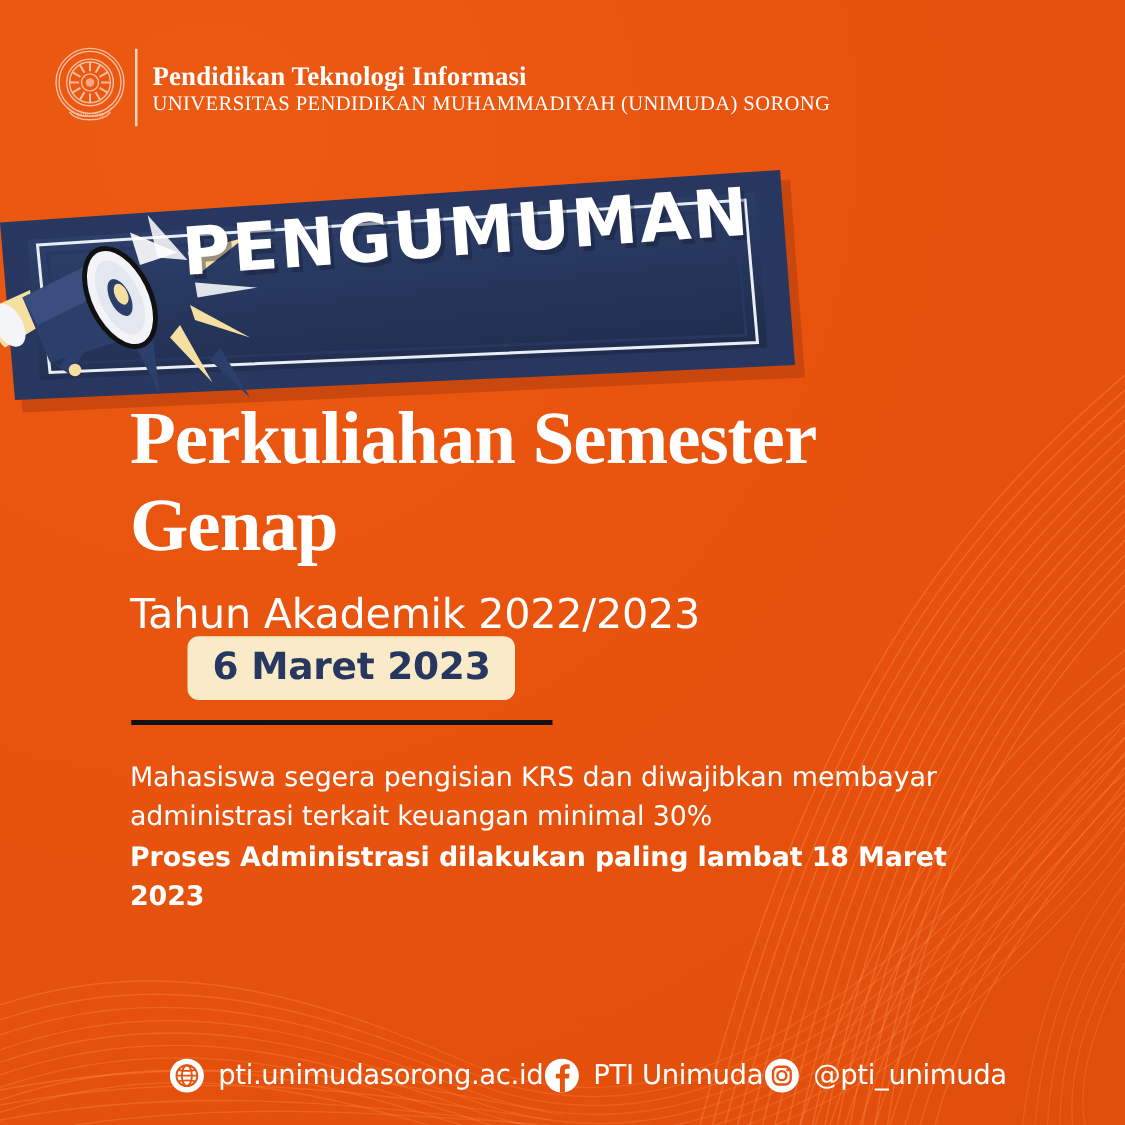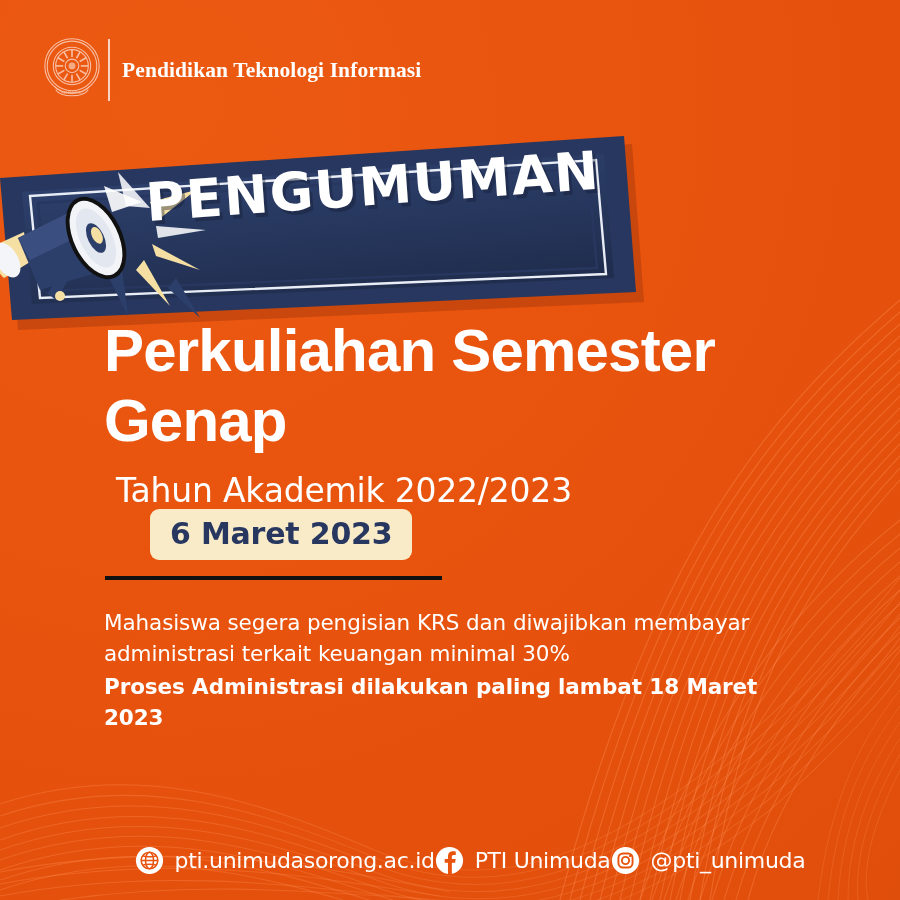--- a/index.html
+++ b/index.html
@@ -105,33 +105,33 @@
 
   
   .headline {
     position: absolute;
     left: 104px;
     top: 316px;
     width: 700px;
     color: #ffffff;
   }
   .h-title {
-    font-family: Liberation Sans, sans-serif;
+    font-family: Liberation Serif, serif;
     font-size: 60px;
     font-weight: 700;
     line-height: 1.16;
     letter-spacing: -0.8px;
     margin: 0;
   }
   .h-sub {
     font-family: "DejaVu Sans", sans-serif;
     font-size: 33px;
     font-weight: 400;
     letter-spacing: -0.2px;
-    margin: 16px 0 0 12px;
+    margin: 16px 0 0 0;
   }
 
   
   .date-badge {
     position: absolute;
     left: 104px;
     top: 509px;
     background: #FAEBC8;
     color: #27375F;
     font-family: "DejaVu Sans", sans-serif;
@@ -329,20 +329,21 @@
             </g>
         </g>
       </g>
       <circle cx="50" cy="47" r="10" fill="none" stroke="#F8BFA4" stroke-width="1.6"></circle>
       <circle cx="50" cy="47" r="5" fill="#F8BFA4" opacity="0.8"></circle>
       <text x="50" y="88" text-anchor="middle" fill="#F8BFA4" font-family="Liberation Serif, serif" font-size="7" letter-spacing="0.6">SORONG</text>
     </svg>
     <div class="header-divider"></div>
     <div class="header-text">
       <div class="head-l1">Pendidikan Teknologi Informasi</div>
+      <div class="head-l3">UNIVERSITAS PENDIDIKAN MUHAMMADIYAH (UNIMUDA) SORONG</div>
     </div>
   </div>
 
   <div class="banner-wrap">
     <svg class="banner-svg" width="680" height="220" viewBox="0 0 680 220" aria-hidden="true">
 
       <polygon points="6,66 632,24 644,182 18,210" fill="#B8400C" opacity="0.65"></polygon>
 
       <polygon points="0,58 624,16 636,172 12,200" fill="#27375F"></polygon>
 

